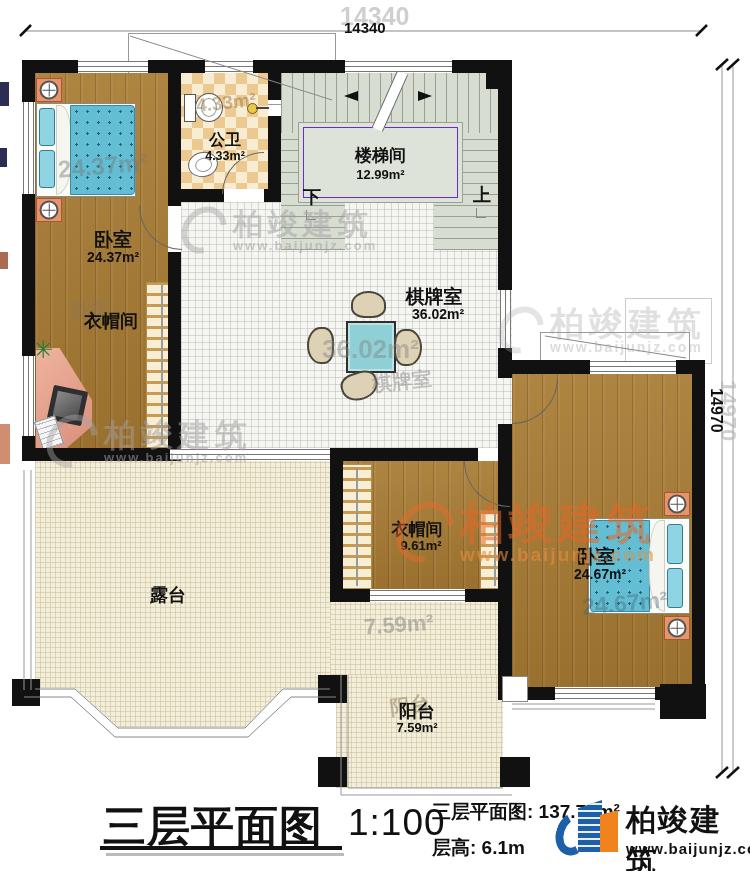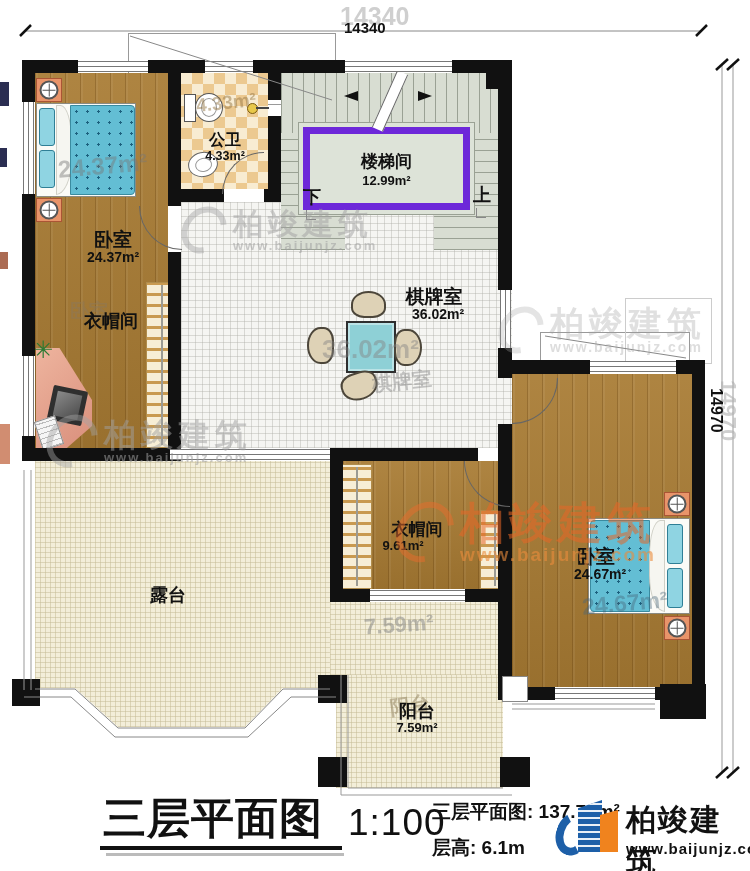--- a/index.html
+++ b/index.html
@@ -42,21 +42,21 @@
   .frame{position:absolute;background:#fbfbf7;border:1px solid #8a8a82;box-sizing:border-box;}
   .wm{position:absolute;display:flex;align-items:center;gap:8px;pointer-events:none;}
   .wm .mark{width:30px;height:38px;border:6px solid rgba(165,165,165,.45);border-right-color:transparent;
             border-radius:50%;transform:rotate(38deg);}
   .wm .txt{display:flex;flex-direction:column;line-height:1;}
   .wm .nm{font-weight:bold;letter-spacing:5px;color:rgba(160,160,160,.5);}
   .wm .url{font-weight:bold;letter-spacing:2px;color:rgba(160,160,160,.55);}
   .wm.orange .mark{border-color:rgba(232,108,44,.5);border-right-color:transparent;}
   .wm.orange .nm{color:rgba(232,102,38,.55);}
   .wm.orange .url{color:rgba(235,140,60,.6);}
-  .landing{position:absolute;background:#dde3d8;border:7px solid #6d28d9;
+  .landing{position:absolute;background:#dde3d8;border:1px solid #6d28d9;
            box-shadow:0 0 0 4px #dde3d8,0 0 0 5px #9aa194;display:flex;flex-direction:column;
            align-items:center;justify-content:center;}
   svg.linework{position:absolute;left:0;top:0;pointer-events:none;}
   .titleblock{position:absolute;color:#111;}
 </style>
 </head>
 <body>
 
 <div id="canvas">
 
@@ -242,21 +242,21 @@
   <div class="echo" style="left:372px;top:368px;font-size:20px;transform:rotate(-6deg);color:rgba(130,130,130,.45);">棋牌室</div>
   <div class="lbl" style="left:398px;top:287px;width:72px;font-size:19px;">棋牌室</div>
   <div class="lbl" style="left:402px;top:307px;width:72px;font-size:14px;">36.02m²</div>
 
   <div class="echo" style="left:70px;top:298px;font-size:19px;color:rgba(140,120,90,.5);">卧室</div>
   <div class="lbl" style="left:78px;top:312px;width:66px;font-size:18px;">衣帽间</div>
 
   <div class="lbl" style="left:148px;top:586px;width:40px;font-size:18px;">露台</div>
 
   <div class="lbl" style="left:386px;top:521px;width:62px;font-size:17px;">衣帽间</div>
-  <div class="lbl" style="left:372px;top:539px;width:62px;font-size:13px;">9.61m²</div>
+  <div class="lbl" style="left:390px;top:539px;width:62px;font-size:13px;">9.61m²</div>
 
   <div class="echo" style="left:364px;top:612px;font-size:22px;transform:rotate(-4deg);color:rgba(130,130,130,.5);">7.59m²</div>
 
   <div class="echo" style="left:582px;top:590px;font-size:23px;transform:rotate(-5deg);color:rgba(70,100,120,.4);">24.67m²</div>
   <div class="lbl" style="left:558px;top:547px;width:76px;font-size:19px;">卧室</div>
   <div class="lbl" style="left:562px;top:567px;width:76px;font-size:14px;">24.67m²</div>
 
   <div class="echo" style="left:390px;top:692px;font-size:20px;transform:rotate(-8deg);color:rgba(150,135,100,.55);">阳台</div>
   <div class="lbl" style="left:396px;top:702px;width:42px;font-size:18px;">阳台</div>
   <div class="lbl" style="left:388px;top:721px;width:58px;font-size:13px;">7.59m²</div>
@@ -294,21 +294,21 @@
   <div class="abs" style="left:0;top:148px;width:7px;height:19px;background:#2b2e52;"></div>
   <div class="abs" style="left:0;top:252px;width:8px;height:17px;background:rgba(150,70,40,.8);"></div>
   <div class="abs" style="left:0;top:424px;width:10px;height:40px;background:rgba(190,92,53,.7);"></div>
 
   <div class="echo" style="left:340px;top:2px;font-size:25px;color:rgba(175,175,175,.6);">14340</div>
   <div class="lbl" style="left:344px;top:20px;font-size:15px;">14340</div>
   <div class="echo" style="left:697px;top:398px;width:62px;font-size:22px;color:rgba(175,175,175,.6);transform:rotate(90deg);">14970</div>
   <div class="lbl" style="left:686px;top:402px;width:60px;font-size:16px;transform:rotate(90deg);">14970</div>
 
   <div class="titleblock" style="left:0;top:790px;width:750px;height:81px;">
-    <div style="position:absolute;left:103px;top:0;font-size:43px;font-weight:900;letter-spacing:1px;">三层平面图</div>
+    <div style="position:absolute;left:103px;top:8px;font-size:43px;font-weight:900;letter-spacing:1px;">三层平面图</div>
     <div style="position:absolute;left:100px;top:56px;width:242px;height:4px;background:#111;"></div>
     <div style="position:absolute;left:106px;top:63px;width:238px;height:3px;background:#bbb;"></div>
     <div style="position:absolute;left:348px;top:12px;font-size:37px;font-weight:500;letter-spacing:1px;">1:100</div>
     <div style="position:absolute;left:432px;top:9px;font-size:19px;font-weight:bold;white-space:nowrap;">
       <span>三层平面图:</span>
       <span>137.72m²</span>
     </div>
     <div style="position:absolute;left:432px;top:45px;font-size:19px;font-weight:bold;white-space:nowrap;">
       <span>层高:</span>
       <span>6.1m</span>

